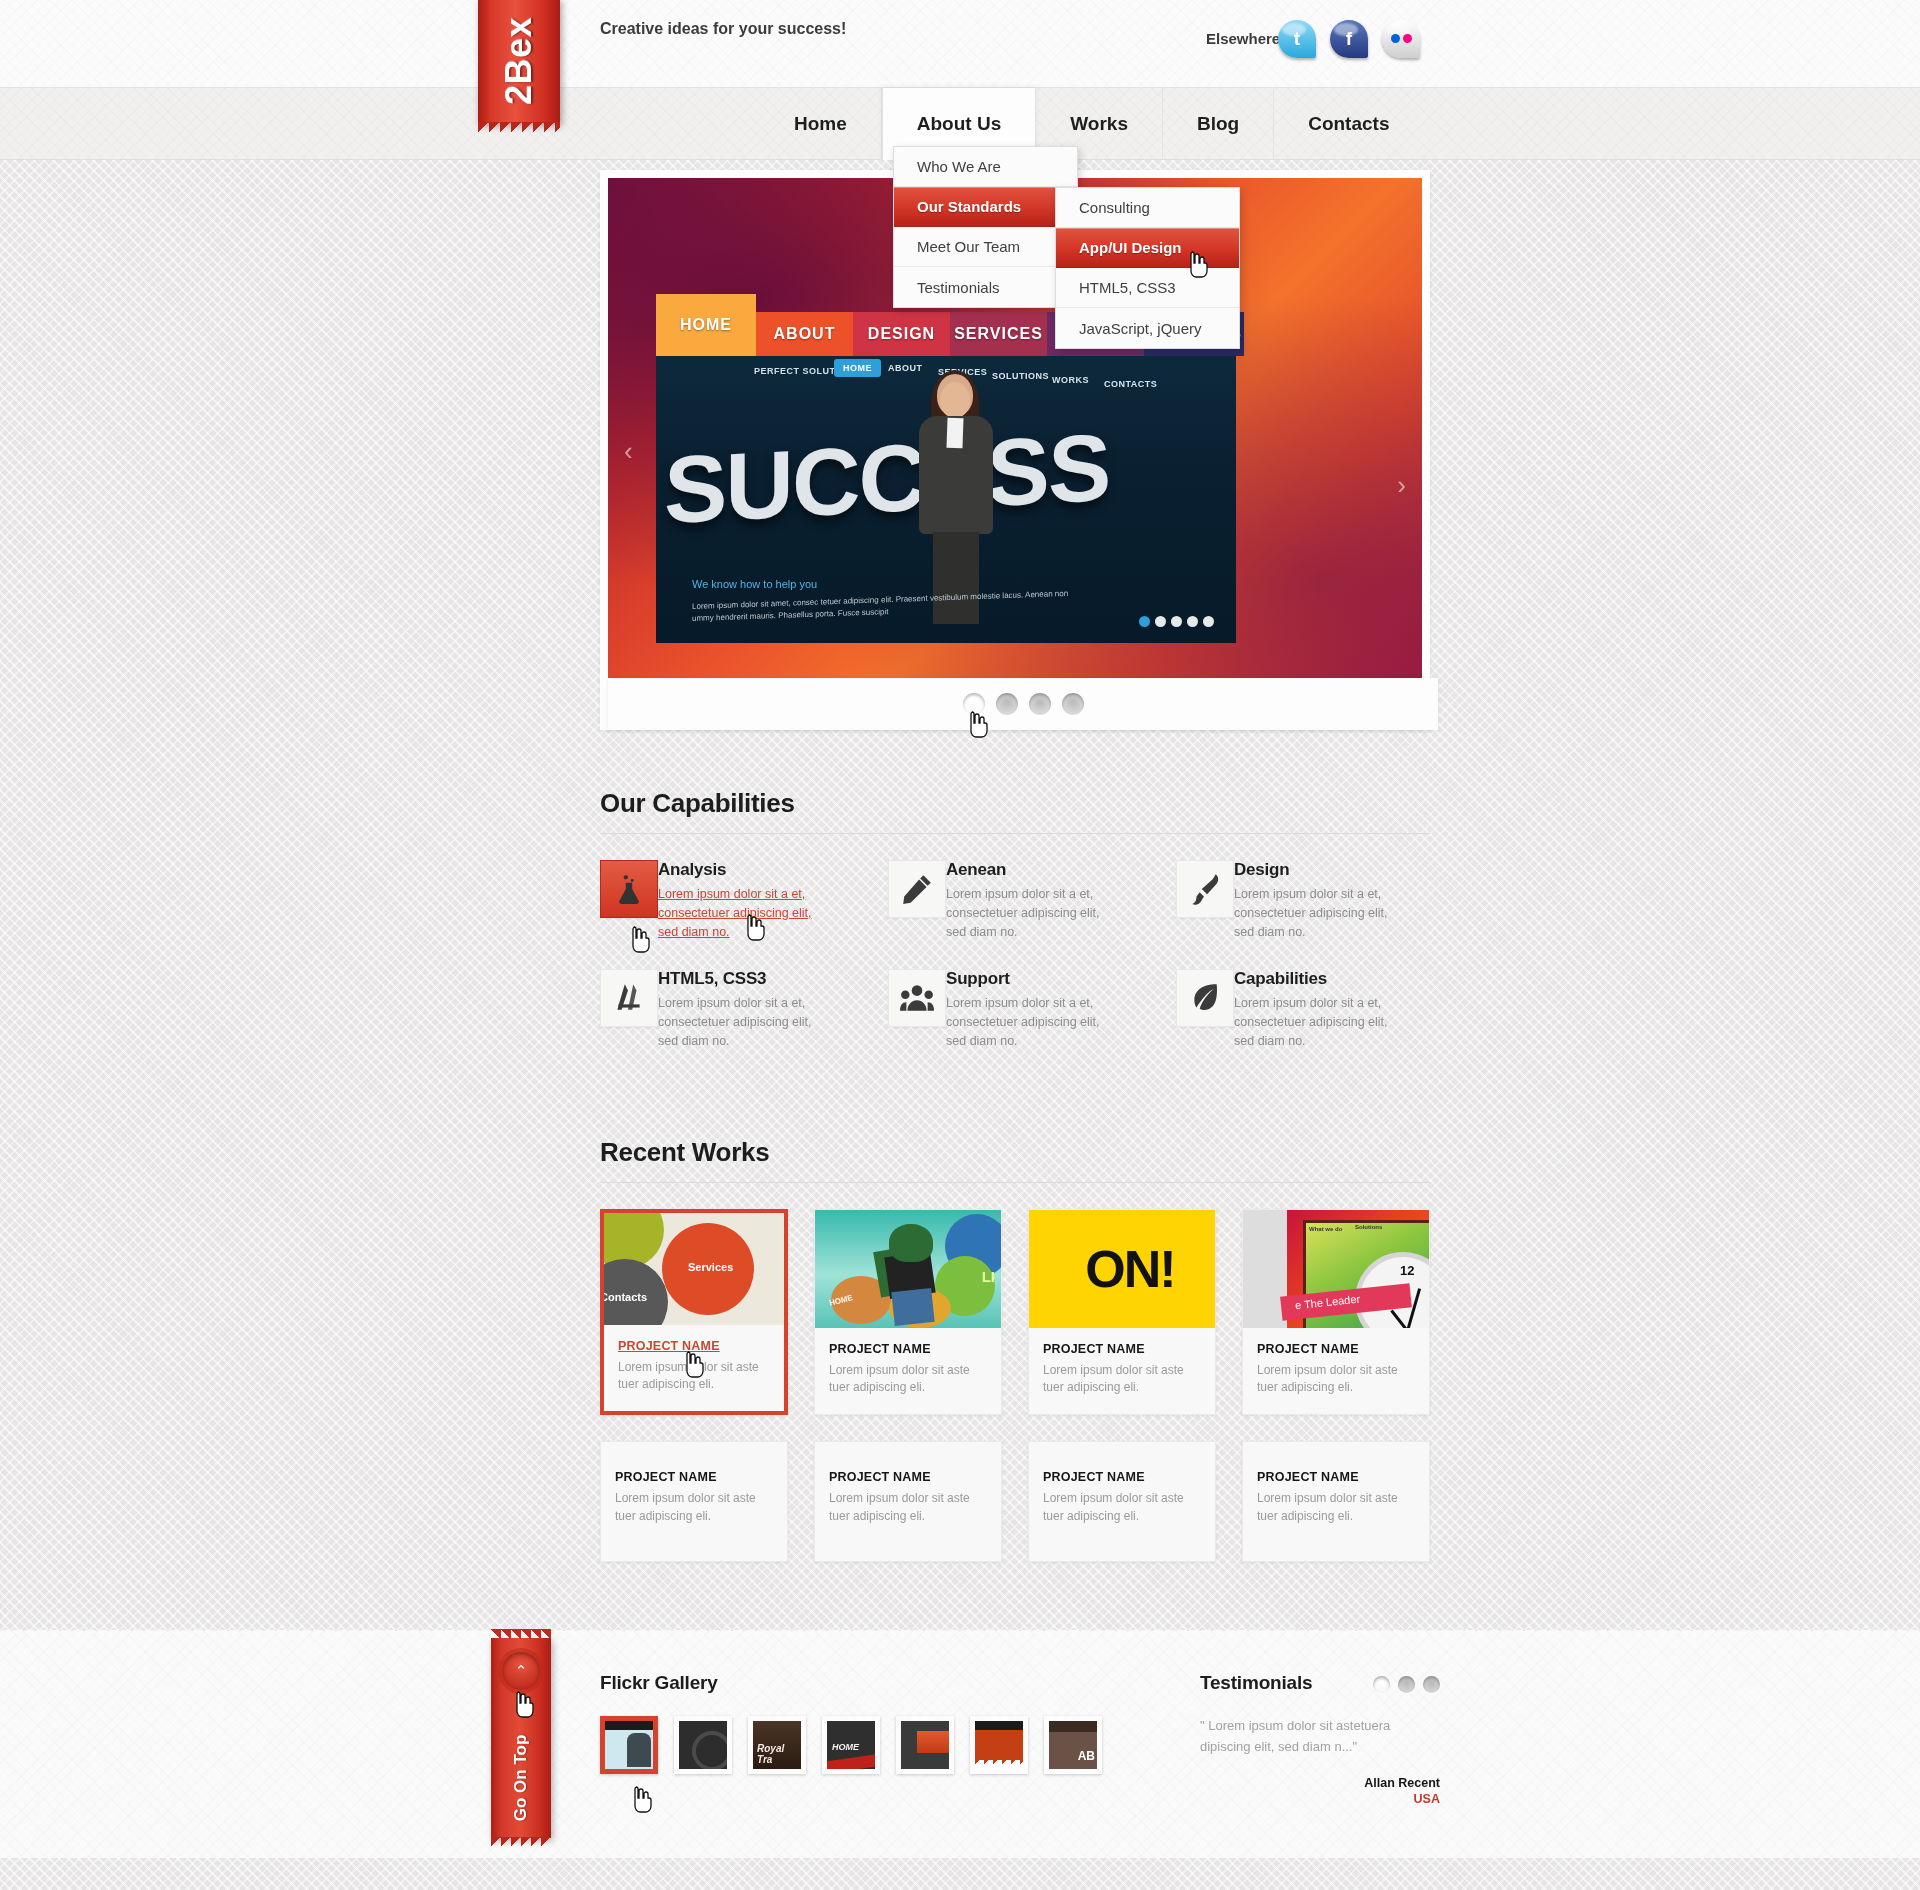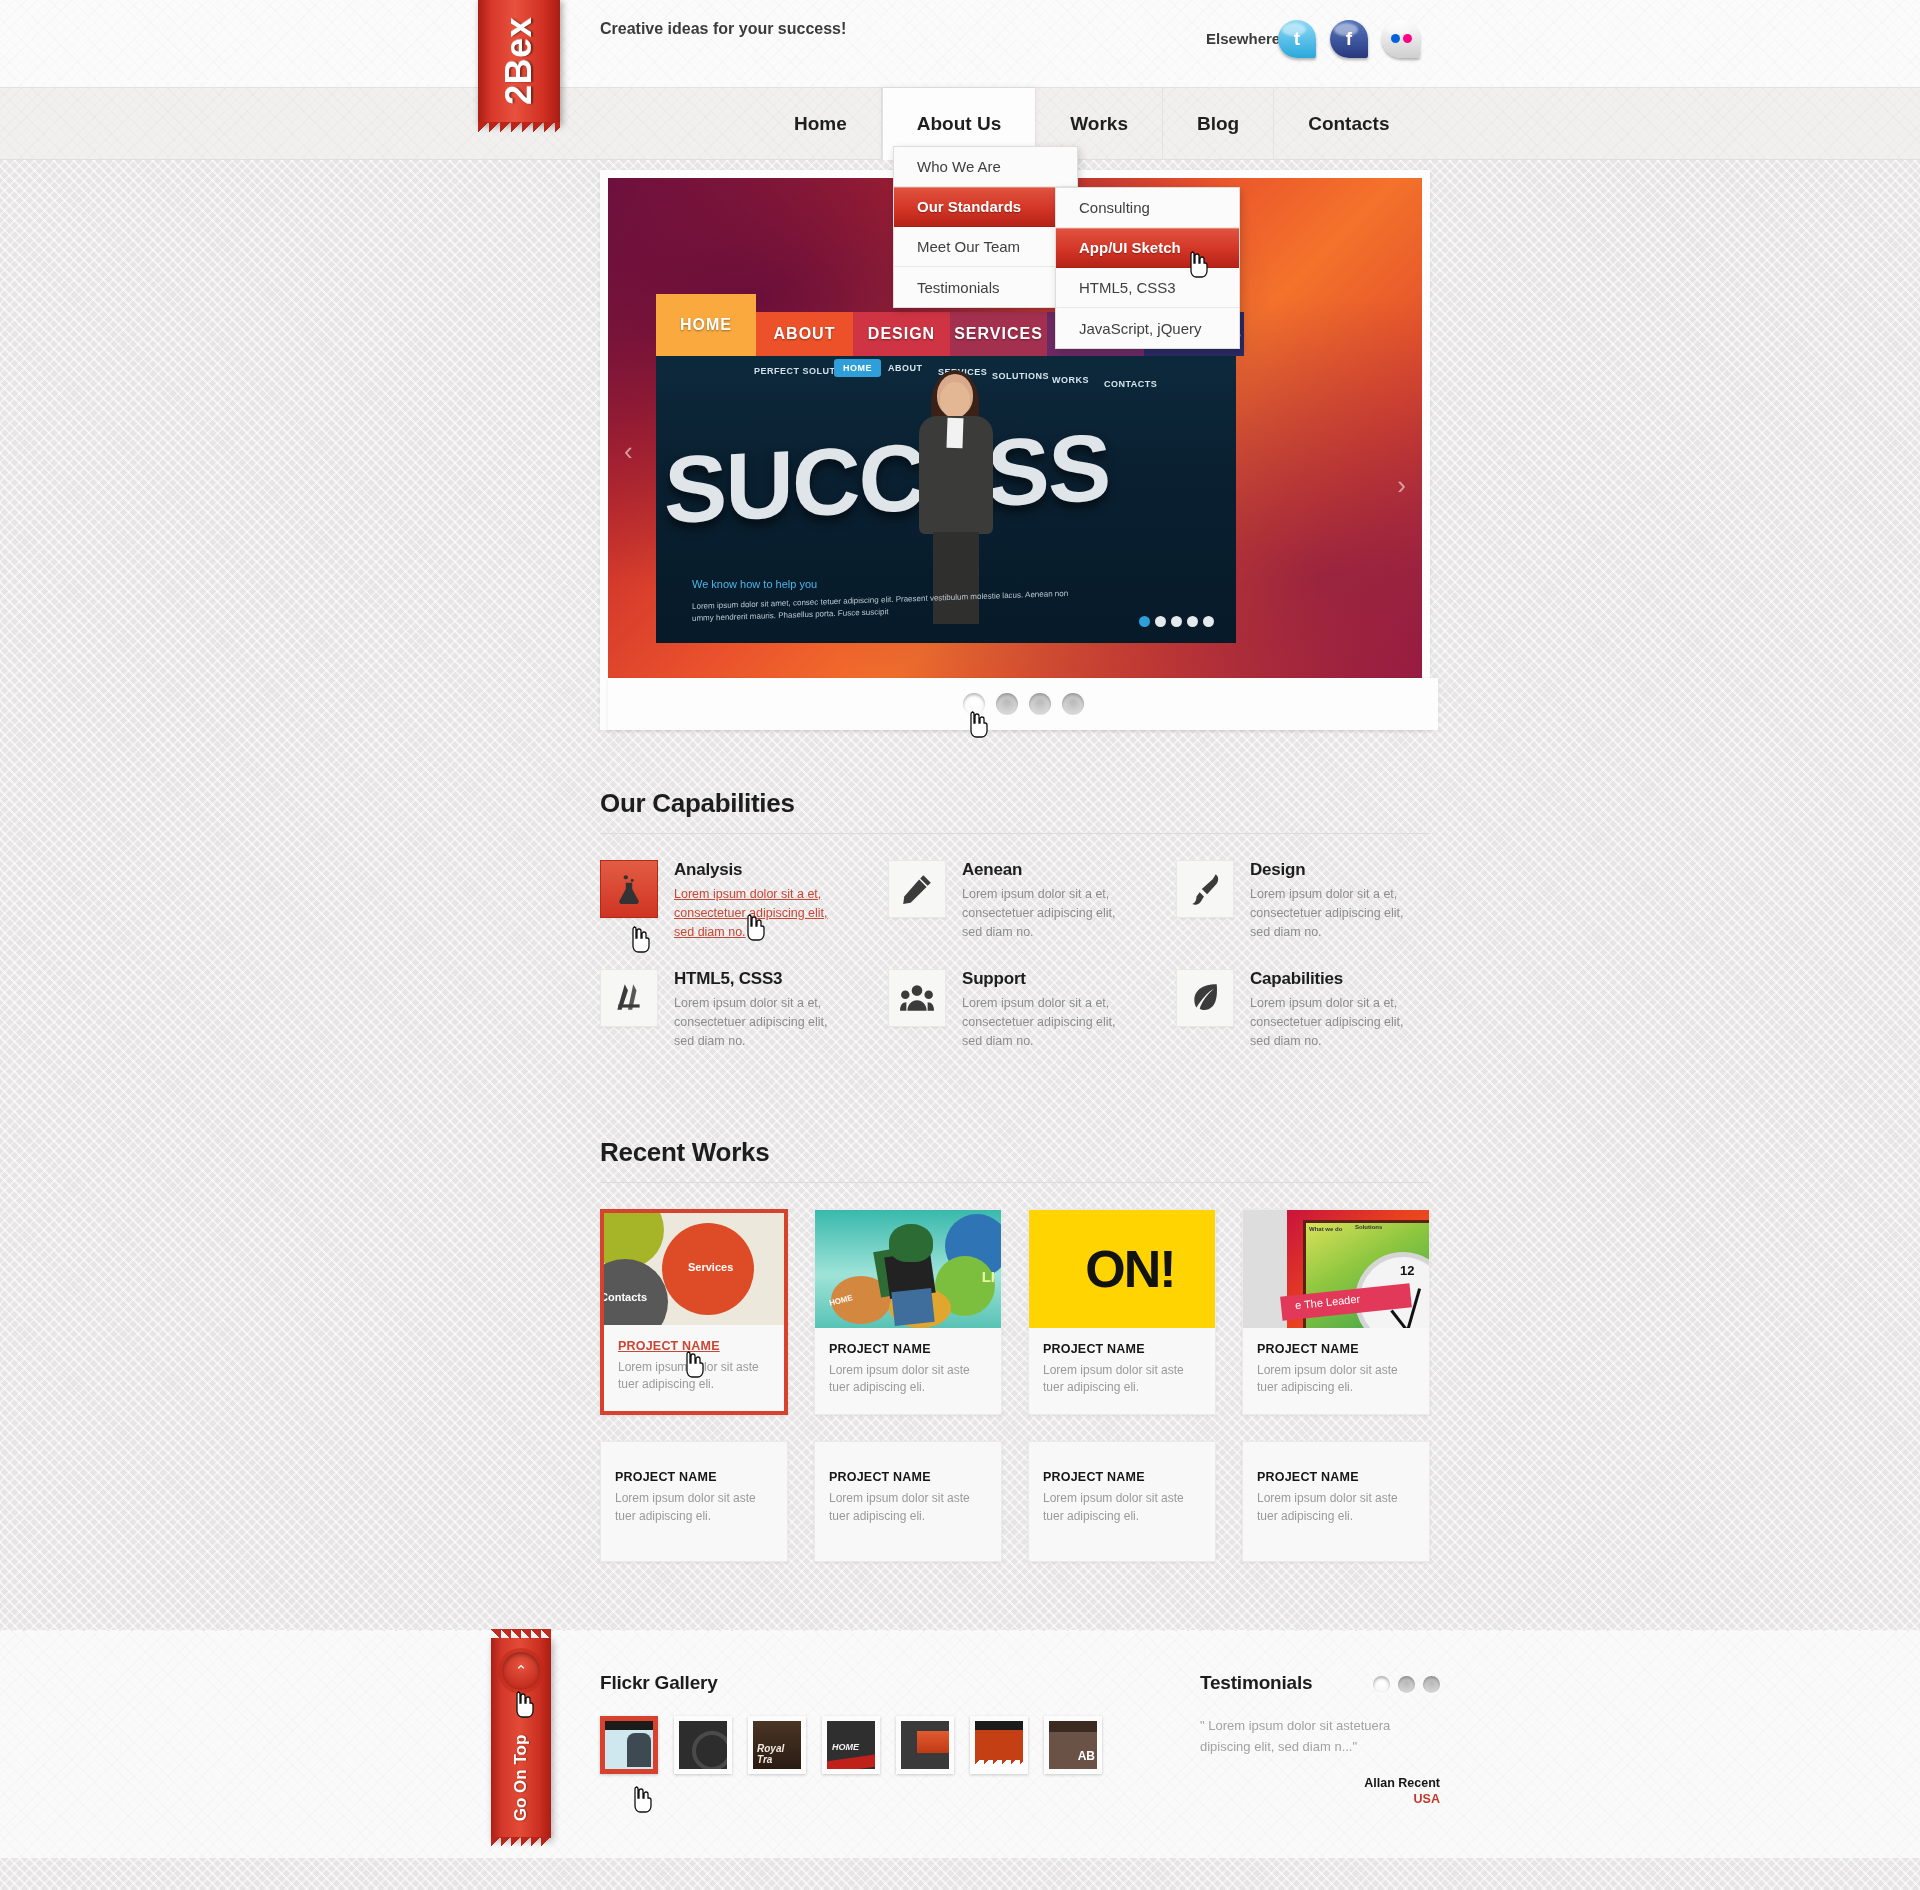--- a/index.html
+++ b/index.html
@@ -235,21 +235,21 @@
   
   .sec-head {
     font-size: 26px; font-weight: bold; color: #1d1d1d;
     margin-top: 58px; padding-bottom: 14px;
     border-bottom: 1px solid #dcdbda;
     letter-spacing:-.3px;
   }
 
   
   .caps { display: grid; grid-template-columns: repeat(3, 1fr); gap: 0 34px; margin-top: 26px; }
-  .cap { display: flex; gap: 16px; margin-bottom: 28px; }
+  .cap { display: flex; margin-bottom: 28px; }
   .cap-icon {
     flex: 0 0 58px; width: 58px; height: 58px;
     background: #f7f7f6; border: 1px solid #e9e8e7;
     display:flex; align-items:center; justify-content:center;
     box-shadow: 0 1px 2px rgba(0,0,0,.06);
   }
   .cap-icon.red {
     background: linear-gradient(to bottom,#e35c43,#cf3423);
     border: 1px solid #b32a1b;
   }
@@ -437,21 +437,21 @@
 
   <div class="dropdown">
     <div class="dd-item">Who We Are</div>
     <div class="dd-item hot">Our Standards</div>
     <div class="dd-item">Meet Our Team</div>
     <div class="dd-item">Testimonials</div>
   </div>
 
   <div class="dropdown2">
     <div class="dd-item">Consulting</div>
-    <div class="dd-item hot">App/UI Sketch</div>
+    <div class="dd-item hot">App/UI Design</div>
     <div class="dd-item">HTML5, CSS3</div>
     <div class="dd-item">JavaScript, jQuery</div>
   </div>
 
   <div class="content">
 
     <div class="hero-wrap">
       <div class="hero">
 
         <div class="hero-tabs">

